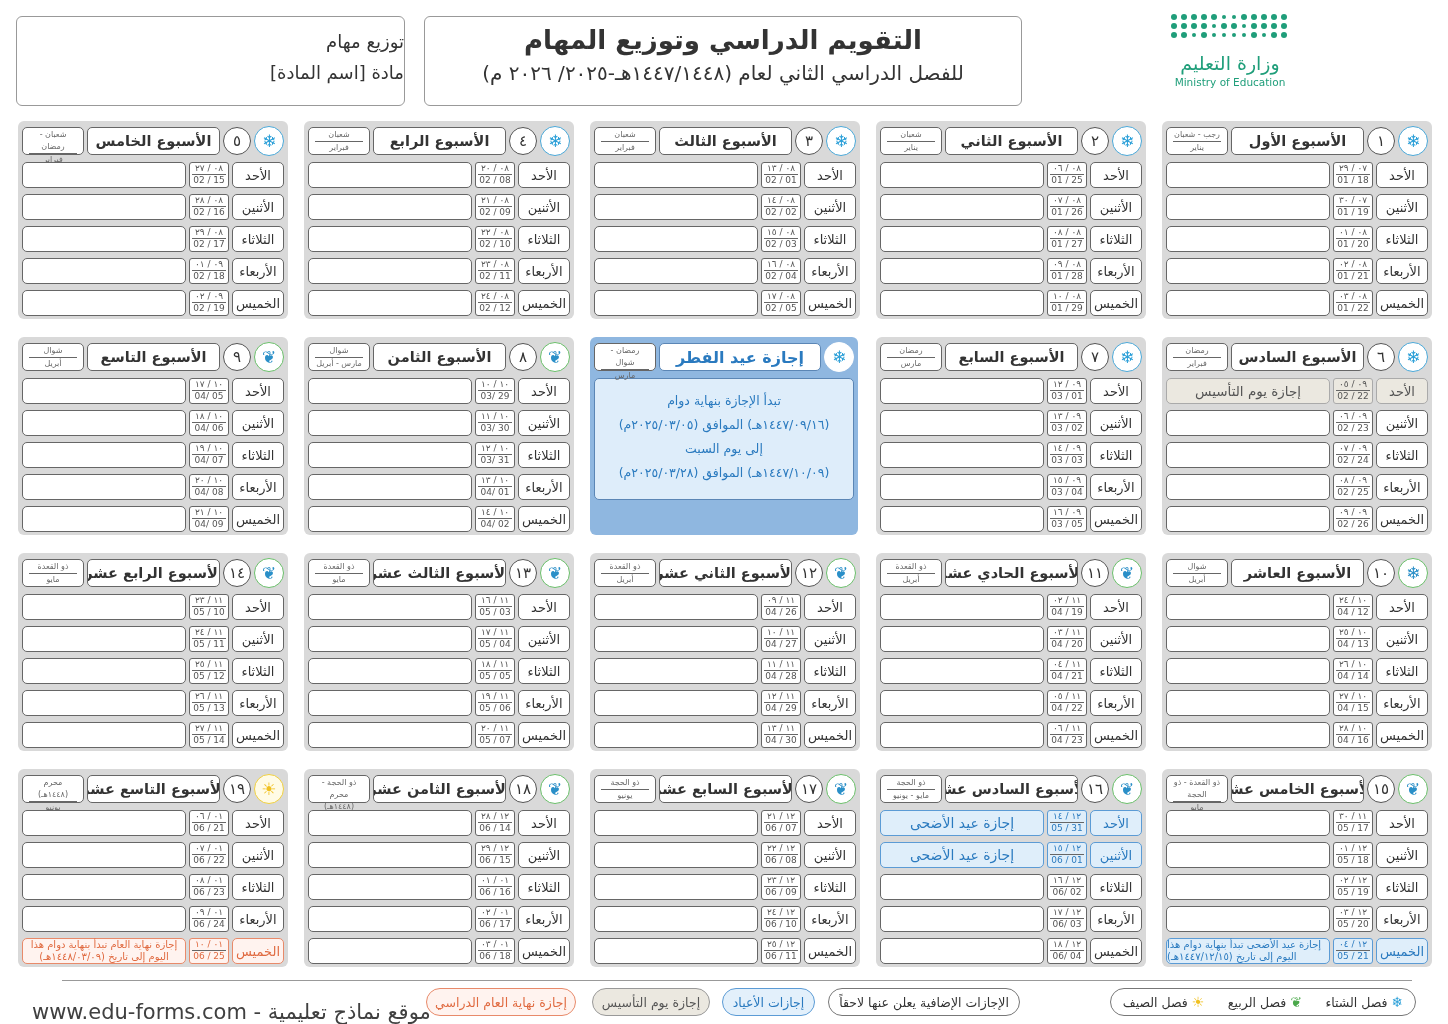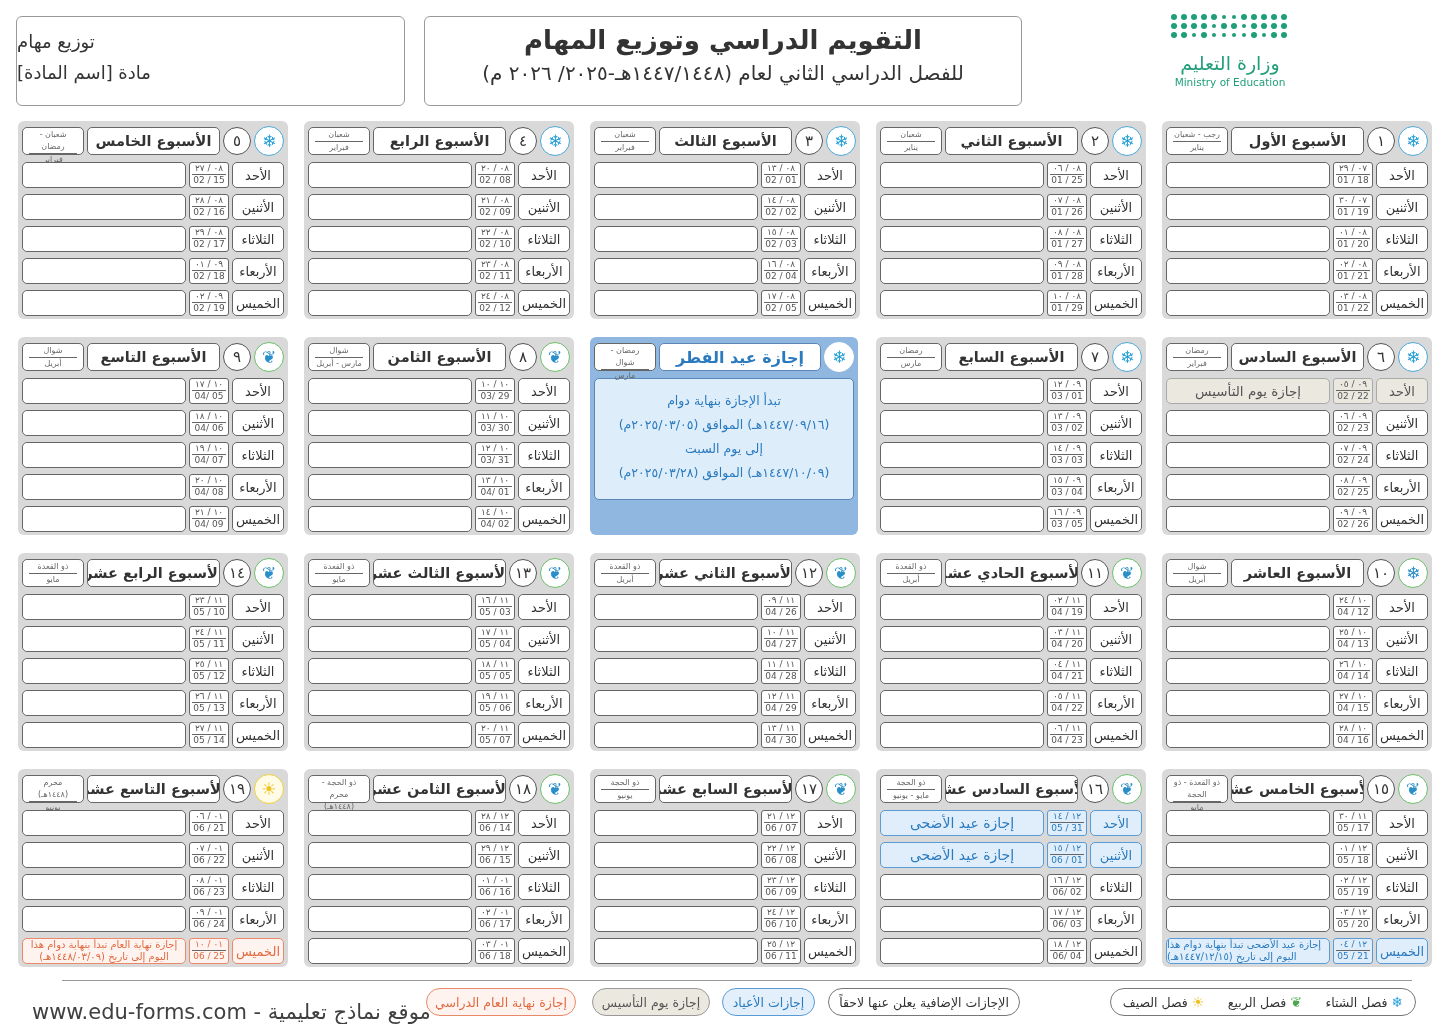--- a/index.html
+++ b/index.html
@@ -9,21 +9,21 @@
   
   .logo{left:1165px;top:12px;width:130px;height:98px;text-align:center}
   .logo-dots{display:grid;grid-template-columns:repeat(12,8px);gap:3px 2px;justify-content:center;margin-top:2px}
   .dot{width:6px;height:6px;border-radius:50%;background:#1f9e7a}
   .dot.s{width:4px;height:4px;margin:1px}
   .logo-ar{font-size:19px;color:#1f9e7a;margin-top:14px;direction:rtl;letter-spacing:1px}
   .logo-en{font-size:10.5px;color:#1f9e7a;margin-top:2px}
   .title-box{left:424px;top:16px;width:598px;height:90px;border:1.5px solid #999;border-radius:6px;text-align:center;direction:rtl}
   .title-main{font-size:26px;font-weight:bold;color:#333;margin-top:8px}
   .title-sub{font-size:20px;color:#333;margin-top:6px}
-  .task-box{left:16px;top:16px;width:389px;height:90px;border:1.5px solid #999;border-radius:6px;text-align:left;direction:rtl}
+  .task-box{left:16px;top:16px;width:389px;height:90px;border:1.5px solid #999;border-radius:6px;text-align:right;direction:rtl}
   .task-l1{font-size:18px;margin-top:14px}
   .task-l2{font-size:18px;margin-top:10px}
   
   .week{position:absolute;width:270px;height:198px;background:#d9d9d9;border-radius:6px;direction:rtl;padding:4px}
   .whead{display:flex;align-items:center;height:32px;gap:3px}
   .season{width:30px;height:30px;border-radius:50%;background:#fff;border:1.5px solid #4aa8d8;display:flex;align-items:center;justify-content:center;font-size:17px;color:#2a9fd8;flex:none}
   .season.spring{border-color:#6bbf6b;color:#2a8fc8}
   .season.summer{border-color:#f0d040;color:#f0c020;background:#fffbe6}
   .wnum{width:28px;height:28px;border-radius:50%;background:#fff;border:1.5px solid #555;display:flex;align-items:center;justify-content:center;font-size:15px;flex:none}
   .wname{flex:1;height:28px;background:#fff;border:1.5px solid #666;border-radius:5px;display:flex;align-items:center;justify-content:center;font-size:14.5px;font-weight:bold;color:#333;white-space:nowrap;overflow:hidden}

